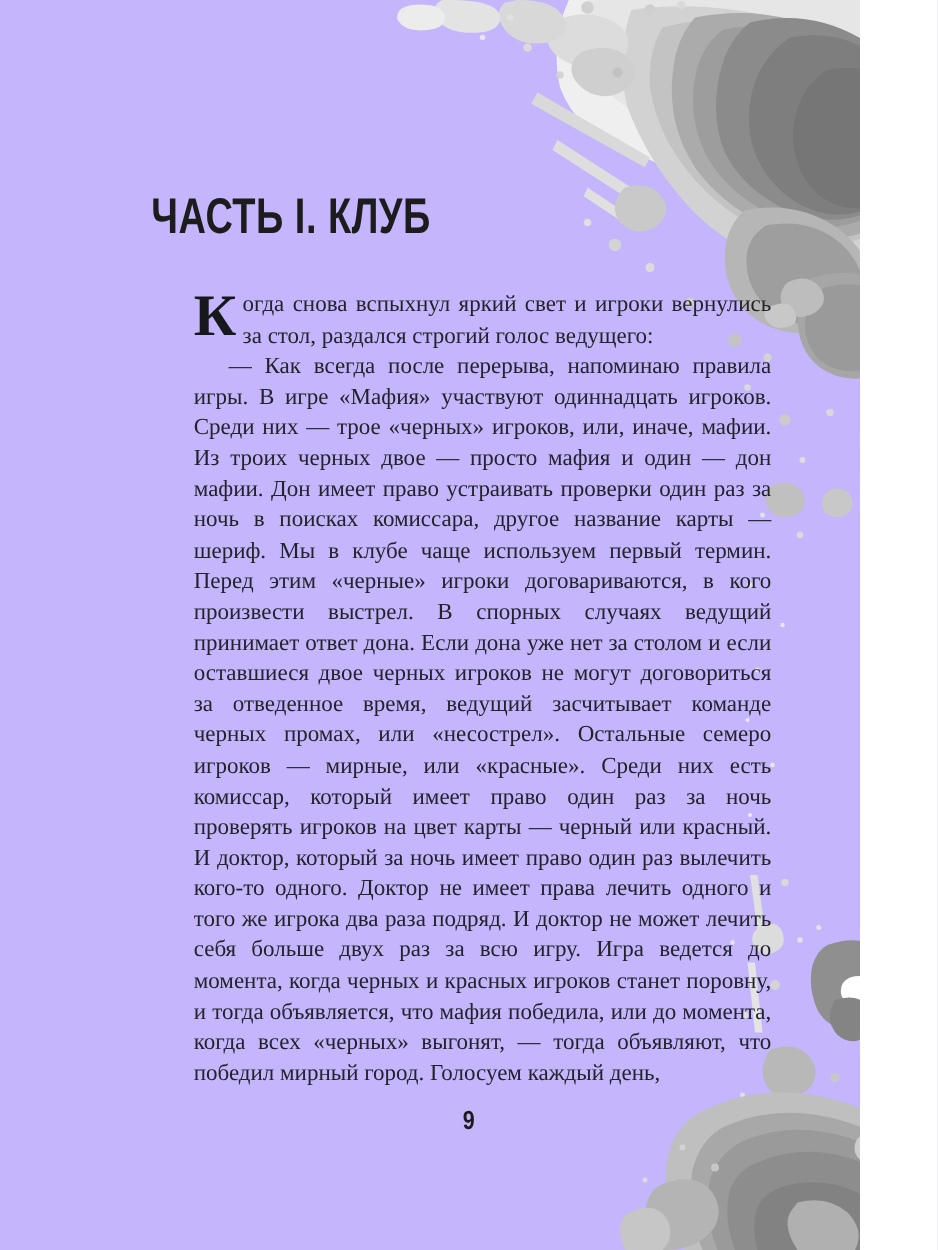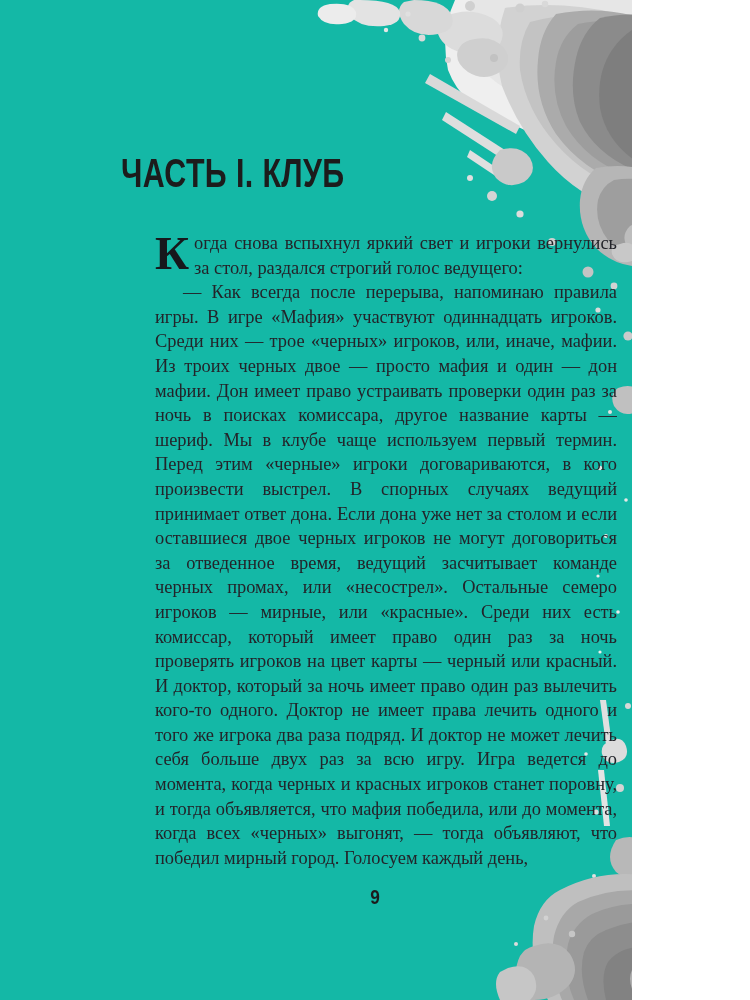--- a/index.html
+++ b/index.html
@@ -9,23 +9,23 @@
   }
   body {
     width: 750px;
     height: 1000px;
     overflow: hidden;
     font-family: "Liberation Serif", "DejaVu Serif", serif;
   }
 
   #page {
     position: relative;
-    width: 632px;
-    height: 1000px;
-    background: #14b8a6;
+    width: 688px;
+    height: 1000px;
+    background: #c4b5fd;
     overflow: hidden;
   }
 
   
   .splatter-layer {
     position: absolute;
     left: 0; top: 0;
     width: 750px;
     height: 1000px;
     pointer-events: none;

